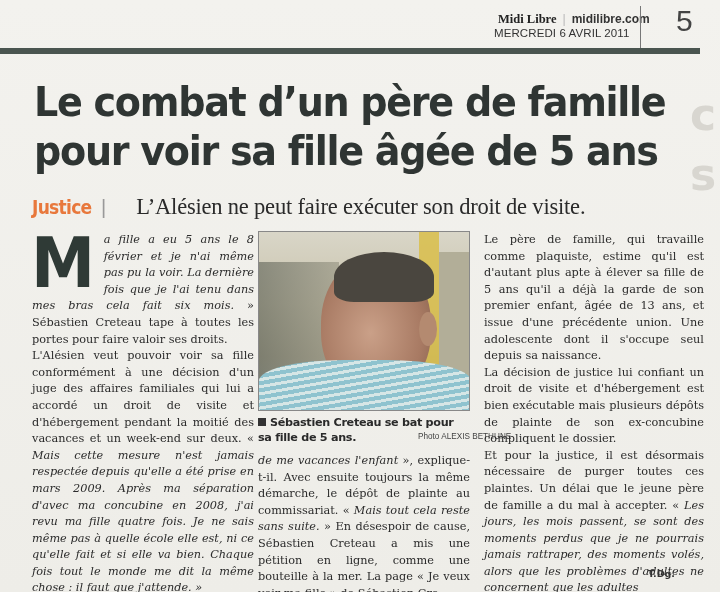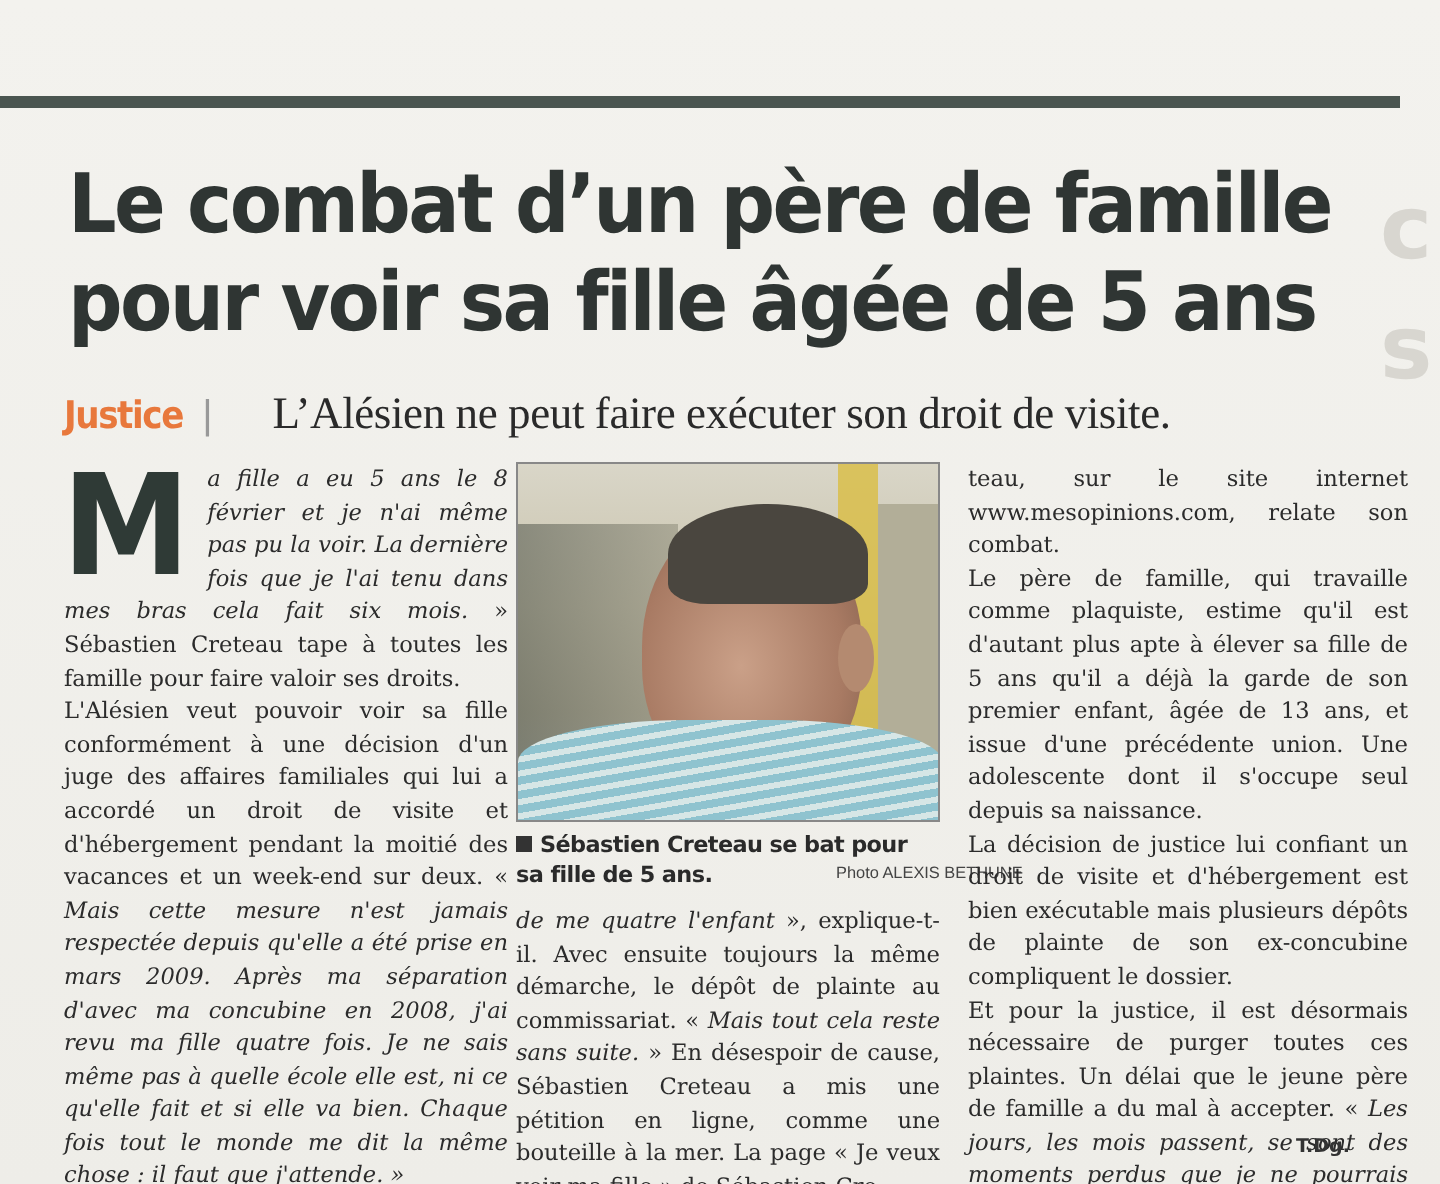--- a/index.html
+++ b/index.html
@@ -76,38 +76,48 @@
   .signature { position: absolute; left: 648px; top: 568px; font-family: "DejaVu Sans", sans-serif; font-weight: bold; font-size: 9.5px; color: #333; }
 
   
   .ghost { position: absolute; left: 690px; top: 85px; font-family: "DejaVu Sans", sans-serif; font-weight: bold; font-size: 44px; color: #d8d6d0; line-height: 60px; }
 </style>
 </head>
 <body>
 
 <div class="page">
 
+  <div class="masthead">
+    <div class="mast-brand">
+      <span class="paper">Midi Libre</span>
+      <span class="sep">|</span>
+      <span class="site">midilibre.com</span>
+    </div>
+    <div class="mast-date">MERCREDI 6 AVRIL 2011</div>
+    <div class="mast-vline"></div>
+    <div class="page-num">5</div>
+  </div>
   <div class="rule"></div>
 
   <div class="ghost">c<br>s</div>
 
   <h1 class="headline">
     <span>Le combat d’un père de famille</span>
     <span>pour voir sa fille âgée de 5 ans</span>
   </h1>
 
   <div class="kicker">
     <span class="tag">Justice</span>
     <span class="bar">|</span>
     <span class="deck">L’Alésien ne peut faire exécuter son droit de visite.</span>
   </div>
 
   <div class="col col1">
     <p>
-      <span class="dropcap">M</span><em>a fille a eu 5 ans le 8 février et je n'ai même pas pu la voir. La dernière fois que je l'ai tenu dans mes bras cela fait six mois.</em><span> » Sébastien Creteau tape à toutes les famille pour faire valoir ses droits.</span>
+      <span class="dropcap">M</span><em>a fille a eu 5 ans le 8 février et je n'ai même pas pu la voir. La dernière fois que je l'ai tenu dans mes bras cela fait six mois.</em><span> » Sébastien Creteau tape à toutes les portes pour faire valoir ses droits.</span>
     </p>
     <p>
       <span>L'Alésien veut pouvoir voir sa fille conformément à une décision d'un juge des affaires familiales qui lui a accordé un droit de visite et d'hébergement pendant la moitié des vacances et un week-end sur deux. « </span><em>Mais cette mesure n'est jamais respectée depuis qu'elle a été prise en mars 2009. Après ma séparation d'avec ma concubine en 2008, j'ai revu ma fille quatre fois. Je ne sais même pas à quelle école elle est, ni ce qu'elle fait et si elle va bien. Chaque fois tout le monde me dit la même chose : il faut que j'attende. »</em>
     </p>
 
   </div>
 
   <div class="photo">
     <div class="bg-left"></div>
     <div class="bg-yellow"></div>
@@ -117,26 +127,25 @@
     <div class="ear"></div>
     <div class="sweater"></div>
   </div>
   <div class="caption">
     <span class="sq"></span><span>Sébastien Creteau se bat pour sa fille de 5 ans.</span>
   </div>
   <div class="credit">Photo ALEXIS BETHUNE</div>
 
   <div class="col col2">
     <p>
-      <em>de me quatre l'enfant</em><span> », explique-t-il. Avec ensuite toujours la même démarche, le dépôt de plainte au commissariat. « </span><em>Mais tout cela reste sans suite.</em><span> » En désespoir de cause, Sébastien Creteau a mis une pétition en ligne, comme une bouteille à la mer. La page « Je veux voir ma fille » de Sébastien Cre-</span>
+      <em>de me vacances l'enfant</em><span> », explique-t-il. Avec ensuite toujours la même démarche, le dépôt de plainte au commissariat. « </span><em>Mais tout cela reste sans suite.</em><span> » En désespoir de cause, Sébastien Creteau a mis une pétition en ligne, comme une bouteille à la mer. La page « Je veux voir ma fille » de Sébastien Cre-</span>
     </p>
   </div>
 
   <div class="col col3">
-    <p>teau, sur le site internet www.mesopinions.com, relate son combat.</p>
     <p>Le père de famille, qui travaille comme plaquiste, estime qu'il est d'autant plus apte à élever sa fille de 5 ans qu'il a déjà la garde de son premier enfant, âgée de 13 ans, et issue d'une précédente union. Une adolescente dont il s'occupe seul depuis sa naissance.</p>
     <p>La décision de justice lui confiant un droit de visite et d'hébergement est bien exécutable mais plusieurs dépôts de plainte de son ex-concubine compliquent le dossier.</p>
     <p>
       <span>Et pour la justice, il est désormais nécessaire de purger toutes ces plaintes. Un délai que le jeune père de famille a du mal à accepter. « </span><em>Les jours, les mois passent, se sont des moments perdus que je ne pourrais jamais rattraper, des moments volés, alors que les problèmes d'adultes ne concernent que les adultes</em>
     </p>
   </div>
 
   <div class="signature">T.Dg.</div>
 </div>
 

